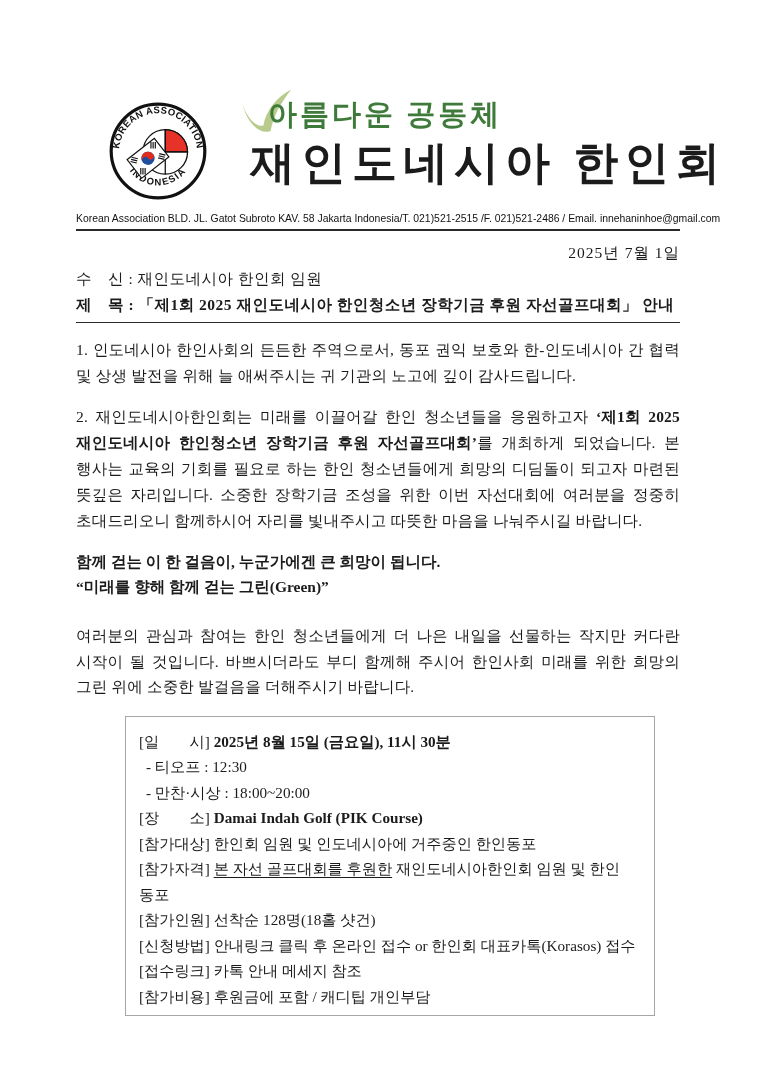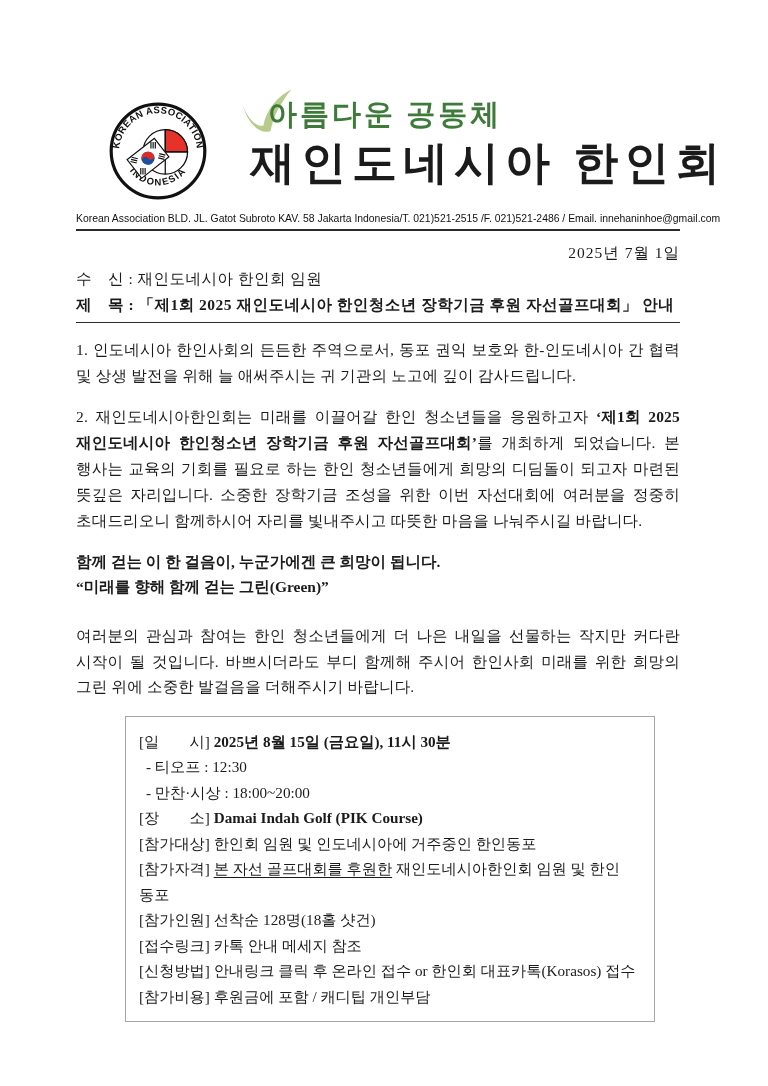--- a/index.html
+++ b/index.html
@@ -45,21 +45,21 @@
     text-align:justify;word-break:keep-all;letter-spacing:0.2px;
   }
   .para.p2{margin-top:15px;}
   .para.p3{margin-top:24px;line-height:25.5px;}
   .quote{margin-top:15px;font-weight:bold;font-size:15.5px;line-height:25px;word-break:keep-all;}
   b{font-weight:bold;}
   
   .event-box{
     margin:16px 0 0 49px;width:530px;box-sizing:border-box;
     border:1.5px solid #a6a6a6;
-    padding:12px 12px 12px 13px;
+    padding:12px 12px 6px 13px;
     font-size:15.2px;line-height:25.5px;
     word-break:keep-all;
   }
   .event-box .row{white-space:pre-wrap;}
   .event-box .sub{padding-left:7px;}
   .bold{font-weight:bold;}
   .bold-u{font-weight:normal;text-decoration:underline;text-underline-offset:3px;}
 </style>
 </head>
 <body>
@@ -148,18 +148,18 @@
   <p class="para p3">여러분의 관심과 참여는 한인 청소년들에게 더 나은 내일을 선물하는 작지만 커다란 시작이 될 것입니다. 바쁘시더라도 부디 함께해 주시어 한인사회 미래를 위한 희망의 그린 위에 소중한 발걸음을 더해주시기 바랍니다.</p>
 
   <div class="event-box">
     <div class="row"><span>[일　　시] </span><span class="bold">2025년 8월 15일 (금요일), 11시 30분</span></div>
     <div class="row sub">- 티오프 : 12:30</div>
     <div class="row sub">- 만찬·시상 : 18:00~20:00</div>
     <div class="row"><span>[장　　소] </span><span class="bold">Damai Indah Golf (PIK Course)</span></div>
     <div class="row"><span>[참가대상] </span><span>한인회 임원 및 인도네시아에 거주중인 한인동포</span></div>
     <div class="row"><span>[참가자격] </span><span class="bold-u">본 자선 골프대회를 후원한</span><span> 재인도네시아한인회 임원 및 한인 동포</span></div>
     <div class="row"><span>[참가인원] </span><span>선착순 128명(18홀 샷건)</span></div>
+    <div class="row"><span>[신청방법] </span><span>안내링크 클릭 후 온라인 접수 or 한인회 대표카톡(Korasos) 접수</span></div>
     <div class="row"><span>[접수링크] </span><span>카톡 안내 메세지 참조</span></div>
-    <div class="row"><span>[신청방법] </span><span>안내링크 클릭 후 온라인 접수 or 한인회 대표카톡(Korasos) 접수</span></div>
     <div class="row"><span>[참가비용] </span><span>후원금에 포함 / 캐디팁 개인부담</span></div>
   </div>
 
 </div>
 
 </body></html>

